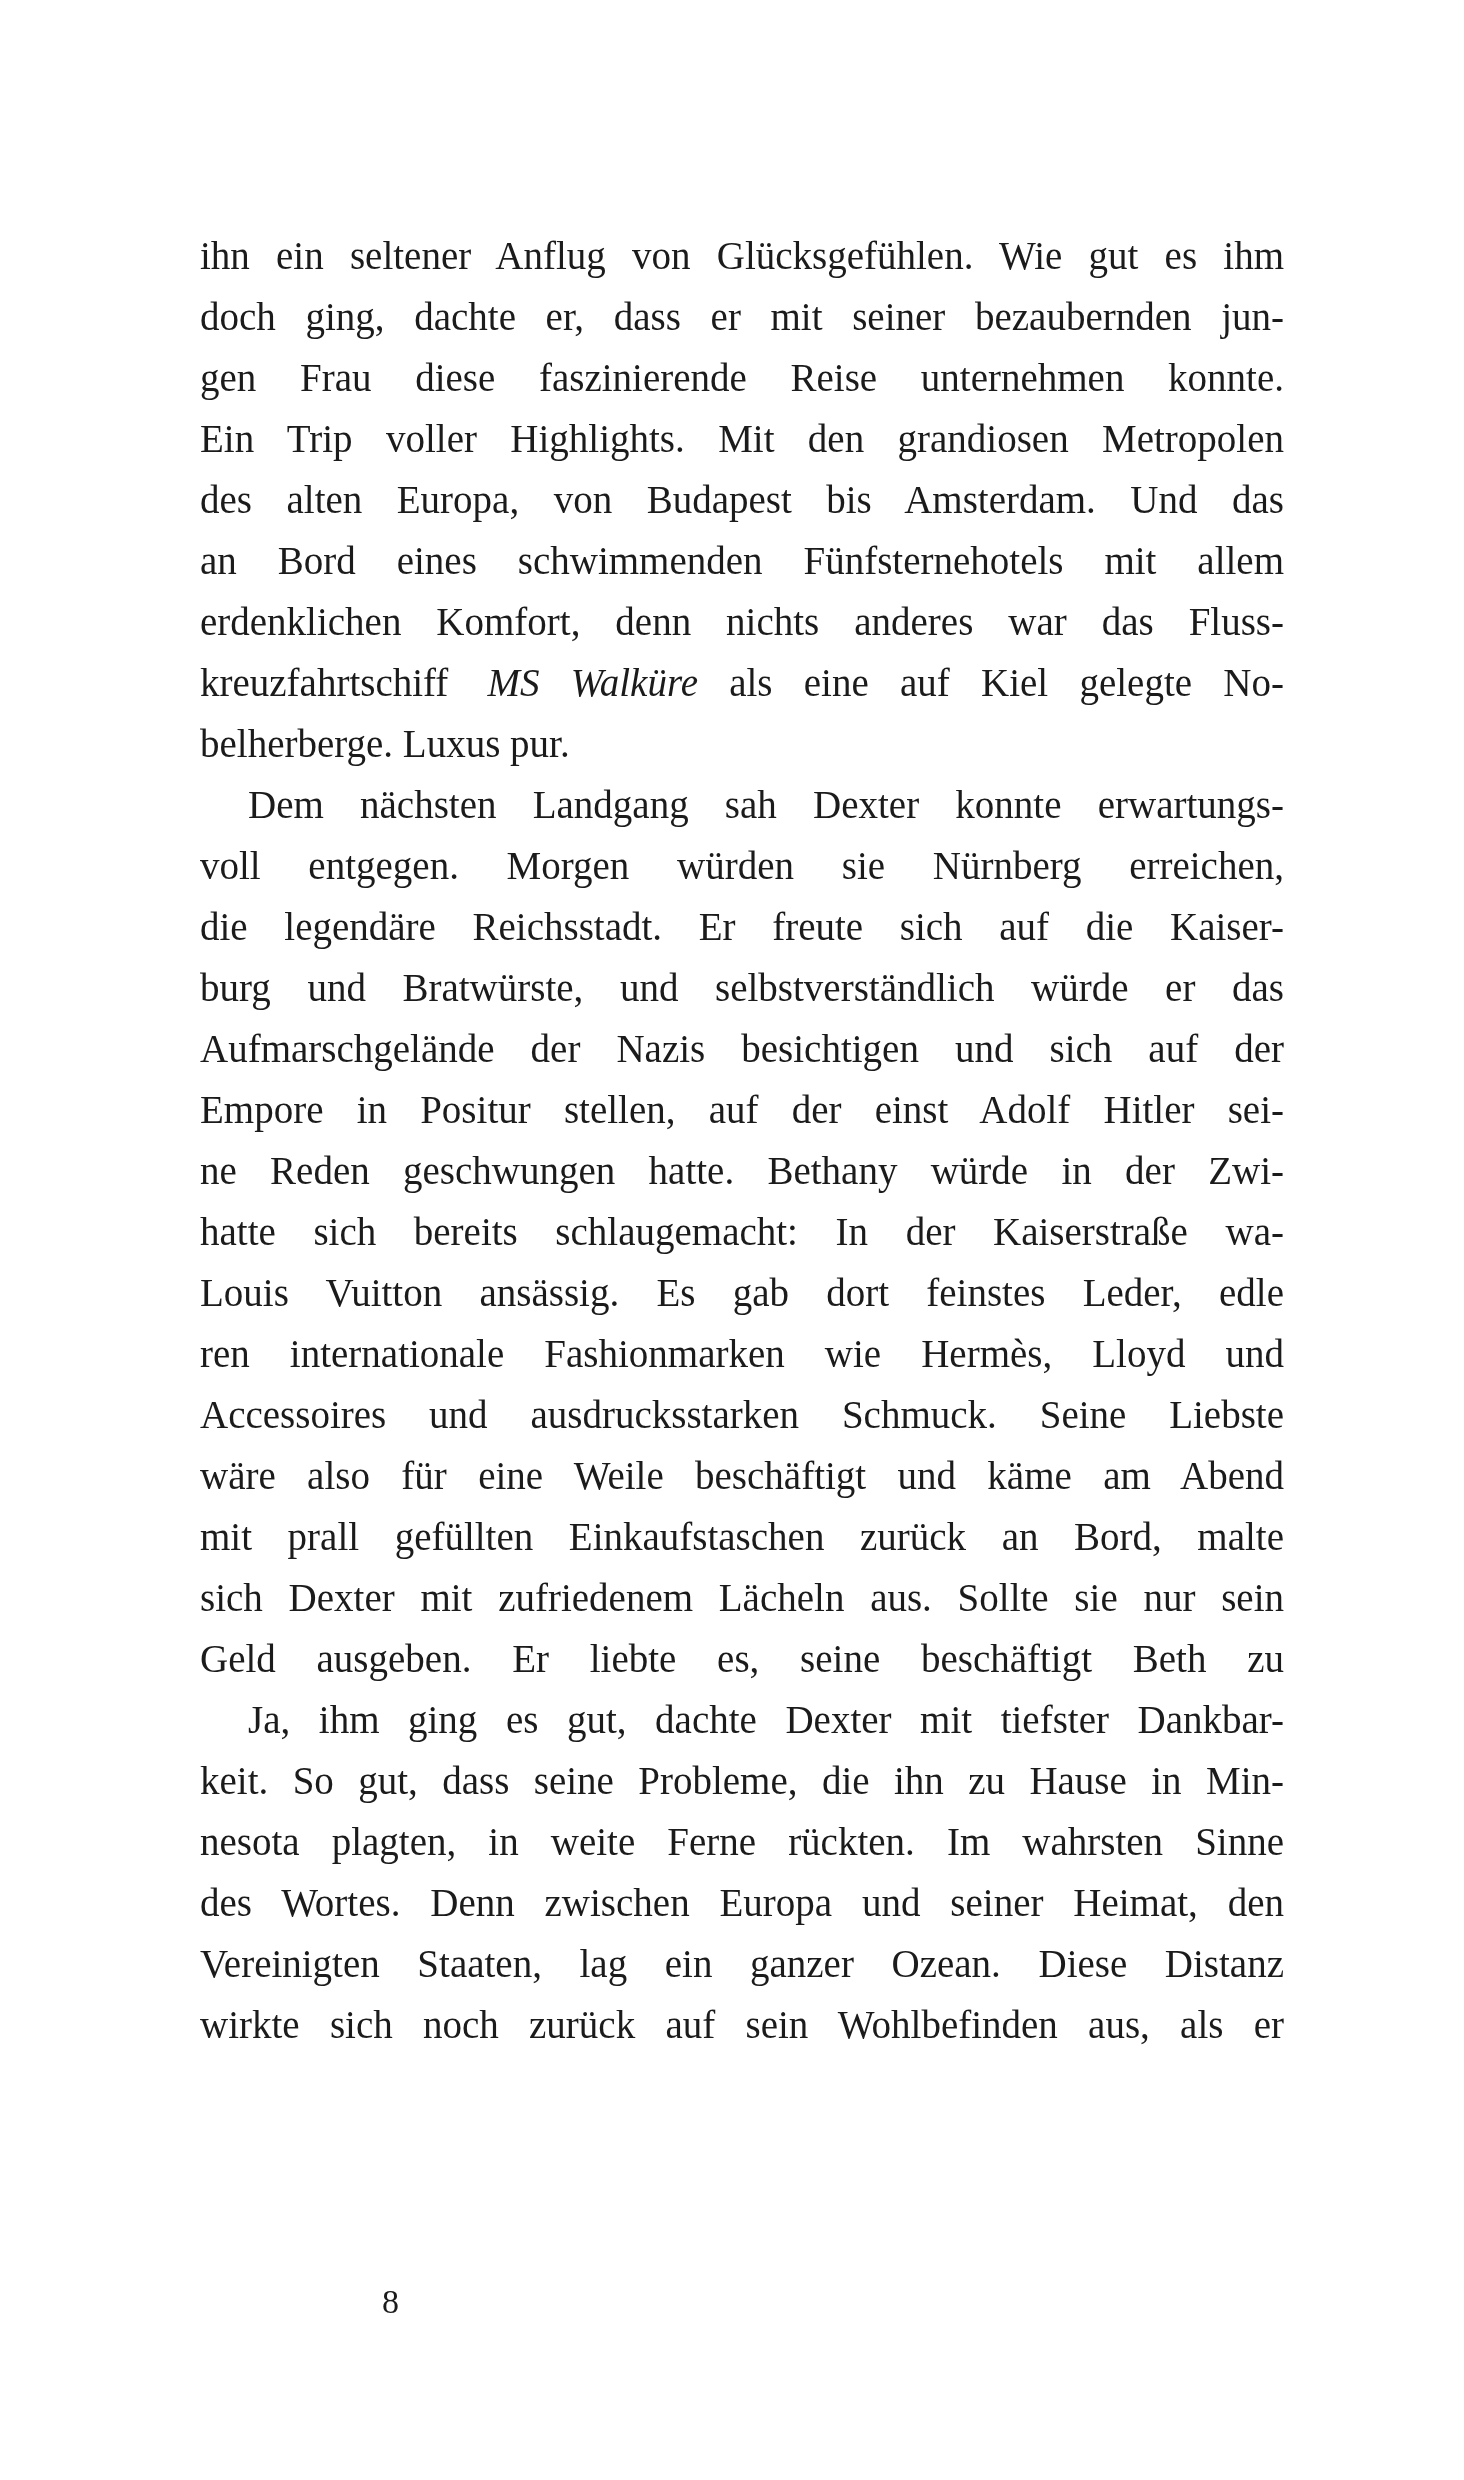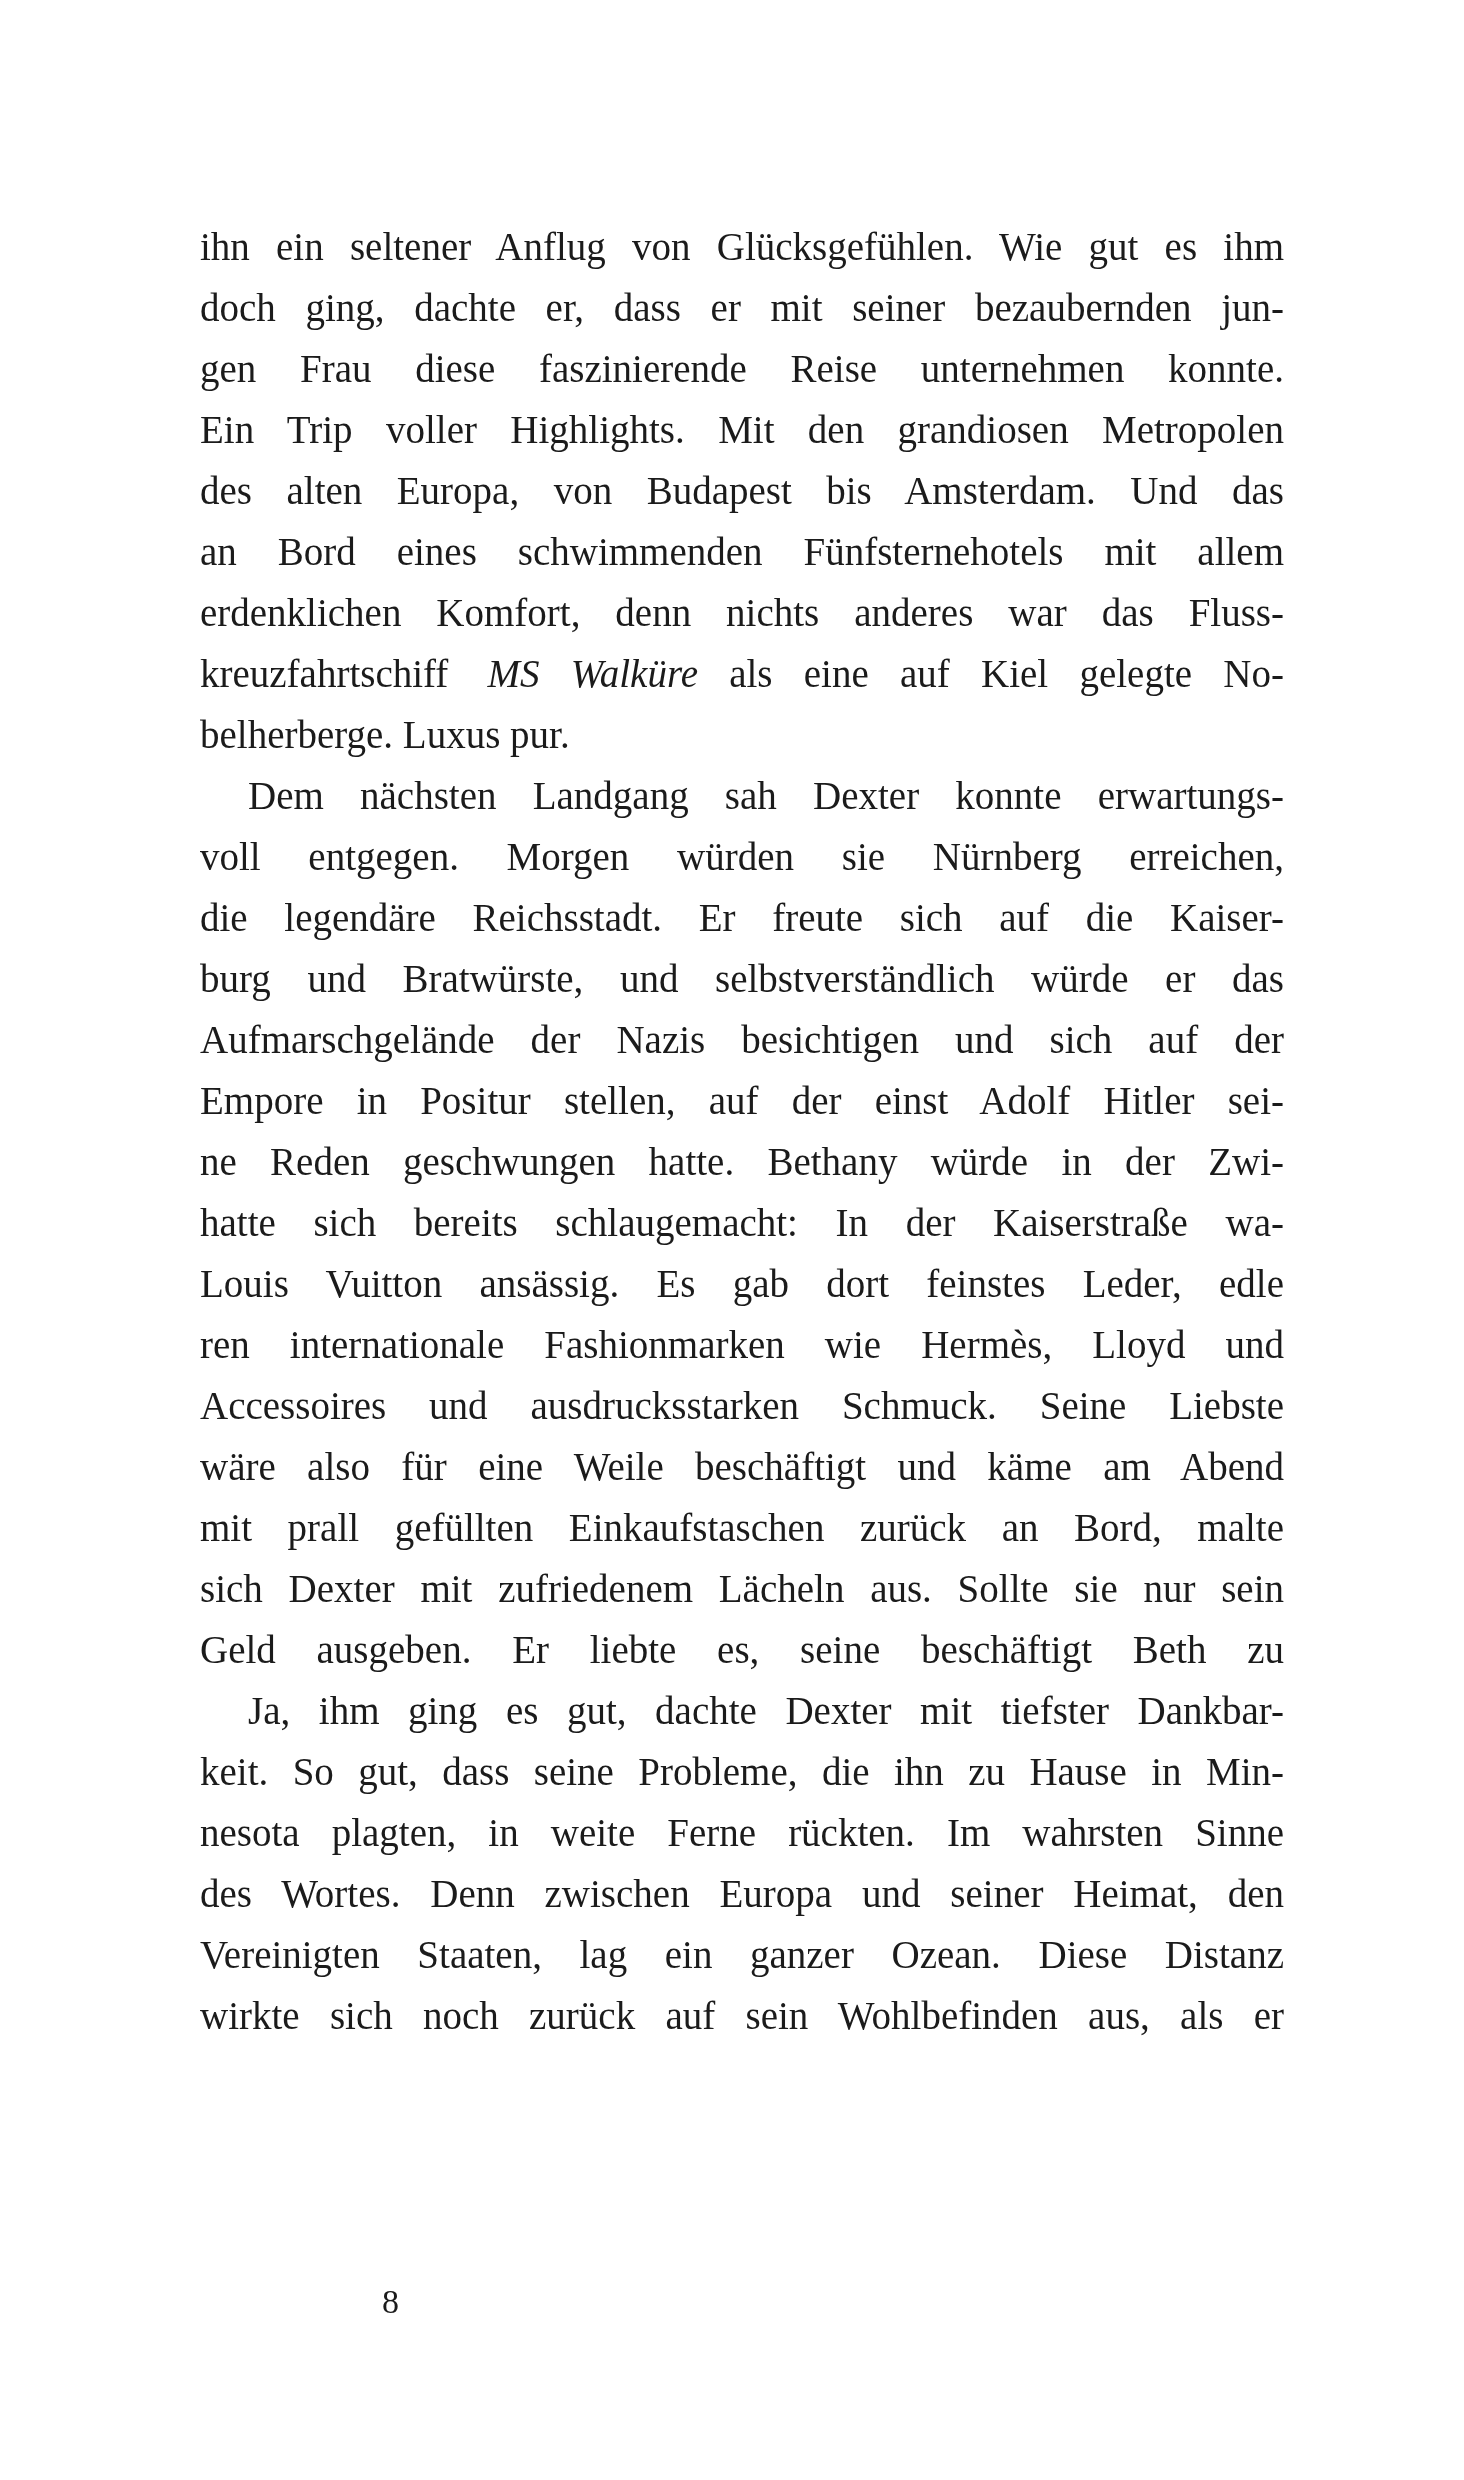--- a/index.html
+++ b/index.html
@@ -15,21 +15,21 @@
     color: #1b1b1b;
     overflow: hidden;
   }
   .page {
     position: absolute;
     inset: 0;
   }
   .text-block {
     position: absolute;
     left: 200px;
-    top: 216px;
+    top: 225px;
     width: 1084px;
   }
   .paragraph {
     margin: 0;
     padding: 0;
   }
   .line {
     font-size: 39px;
     line-height: 61px;
     text-align: justify;

